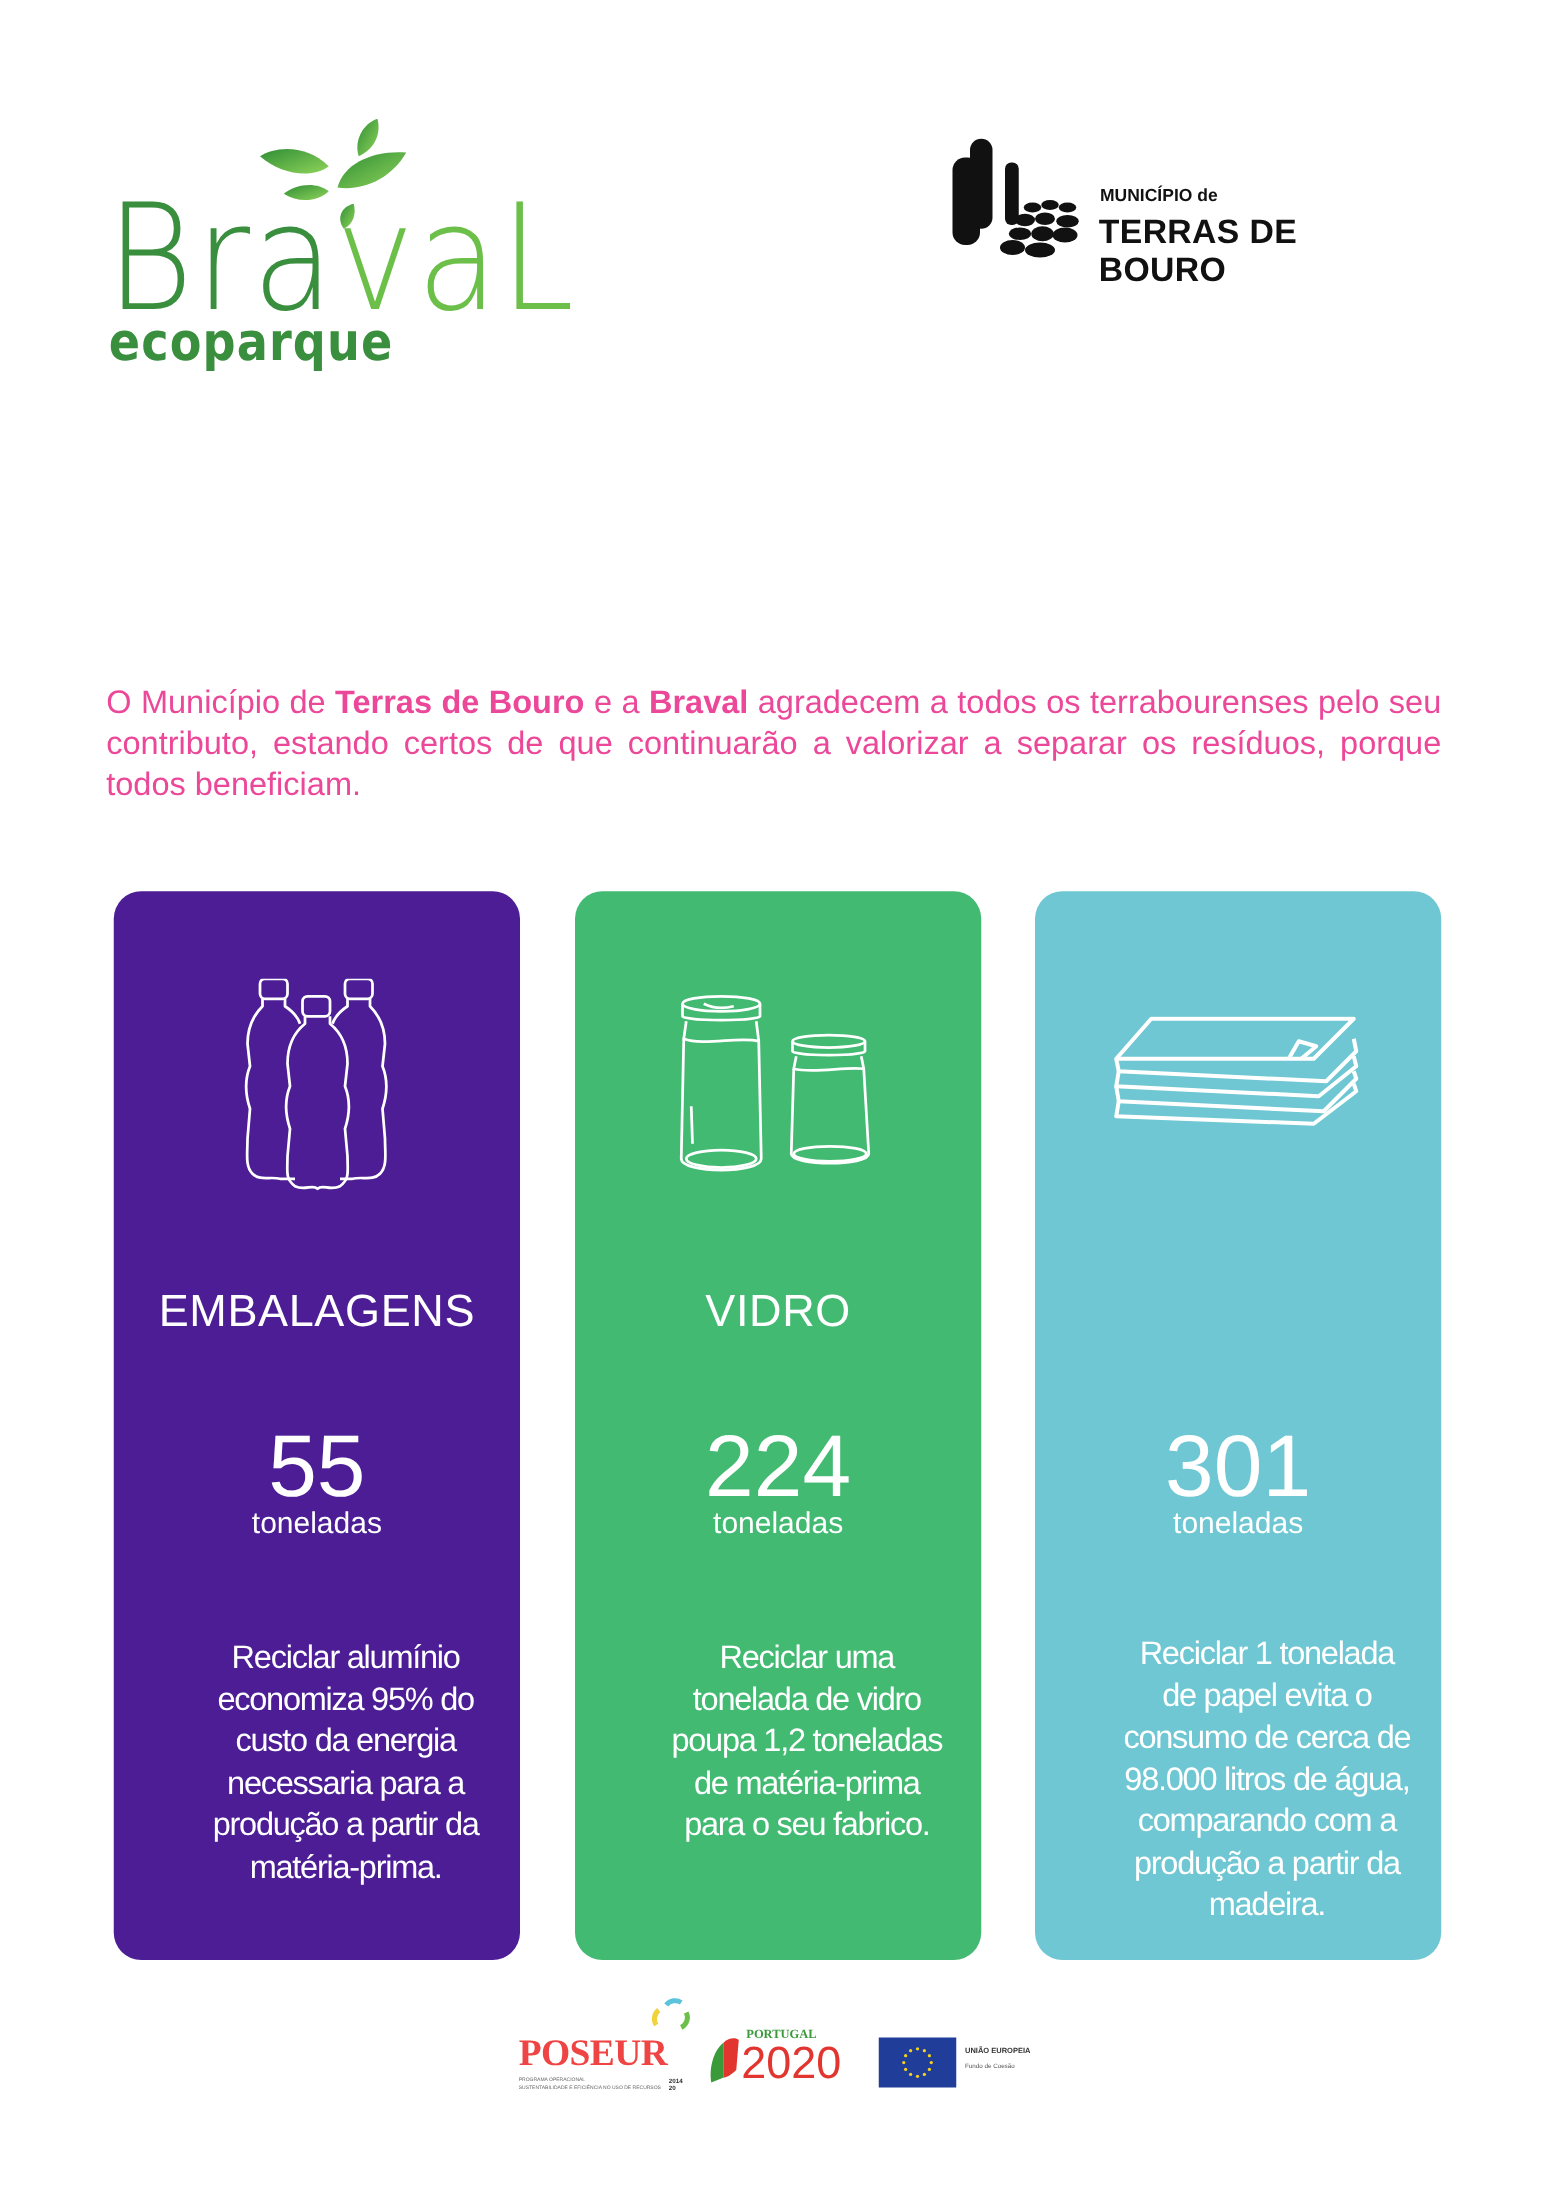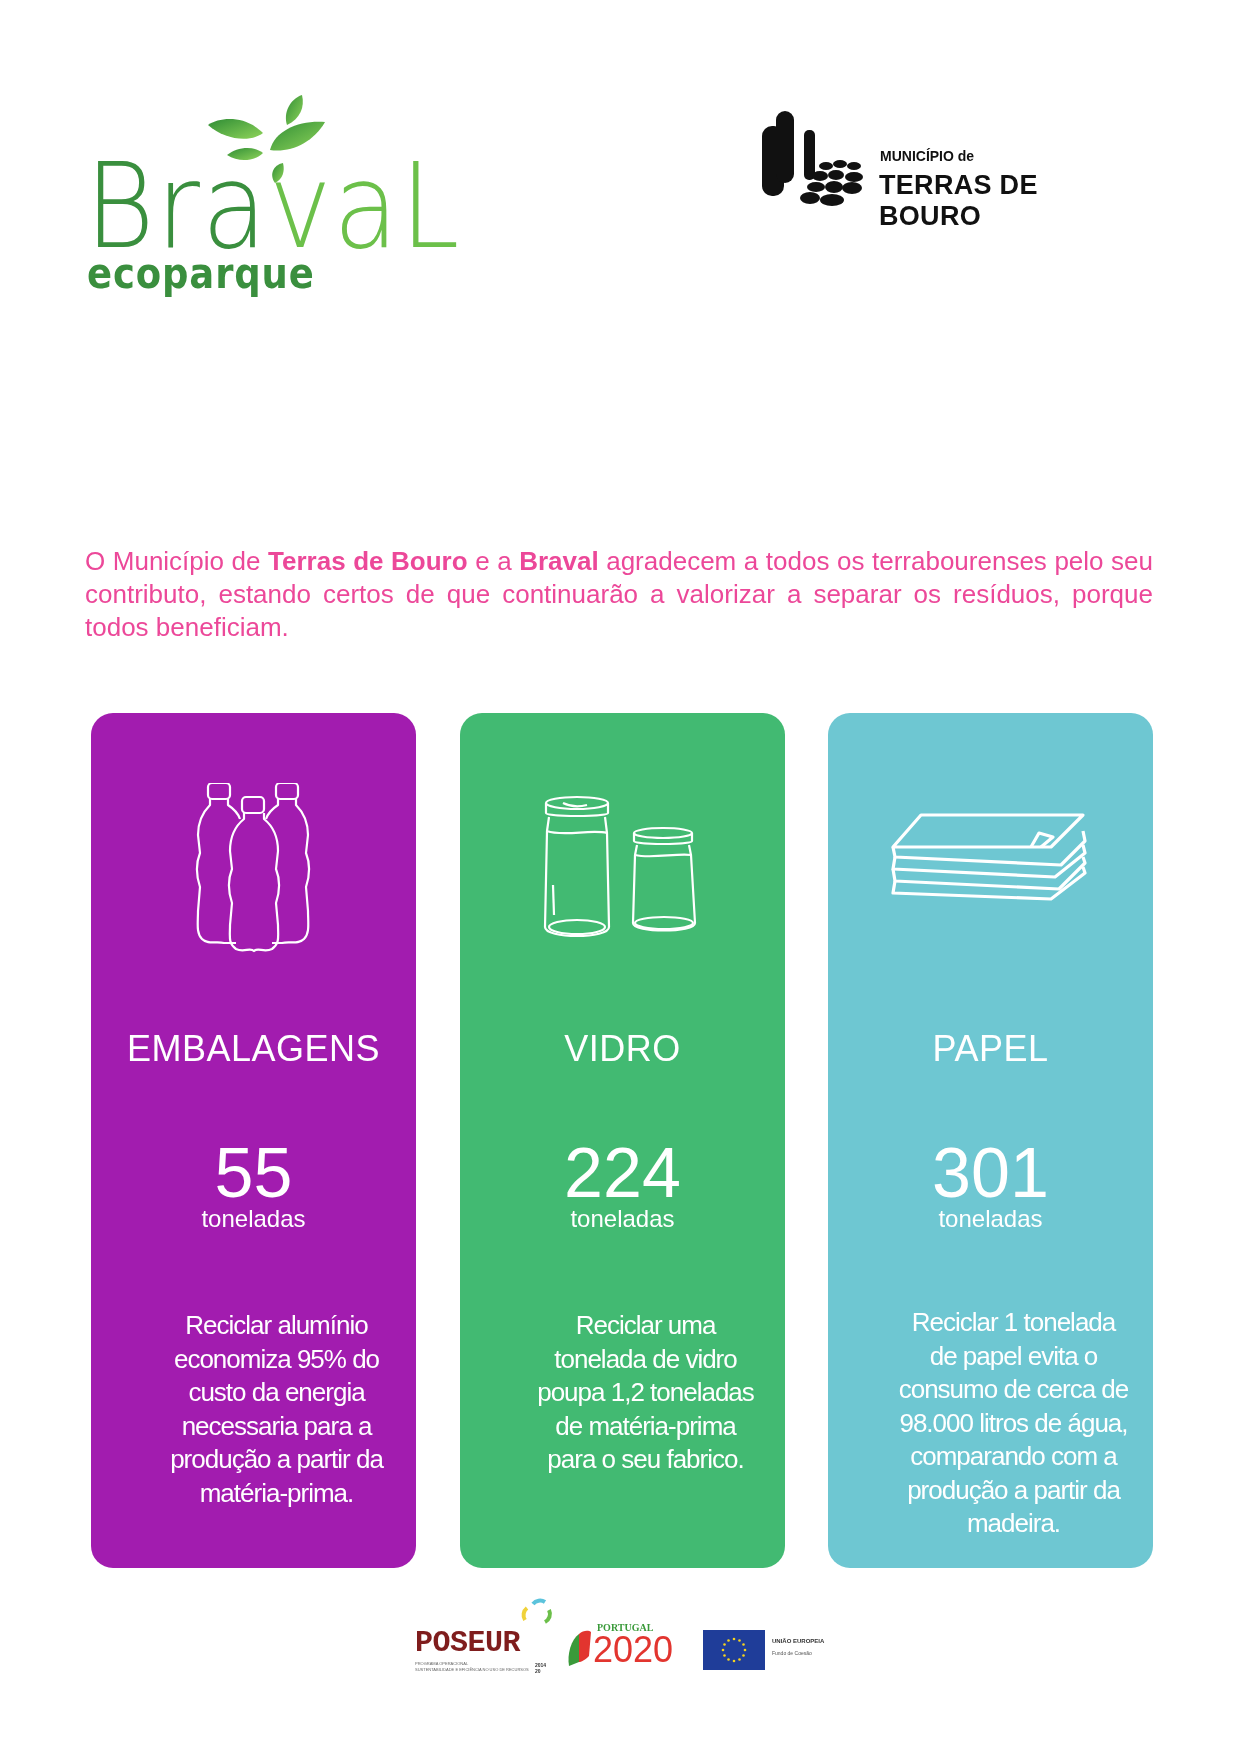--- a/index.html
+++ b/index.html
@@ -70,22 +70,22 @@
   .card-desc {
     position: absolute; left: 24px; right: 24px; top: 596px;
     font-size: 26px; line-height: 33.5px; letter-spacing: -1px; margin-left: 46px;
   }
   .card-3 .card-desc { top: 593px; }
 
   
   .footer { position: absolute; left: 415px; top: 1600px; width: 420px; height: 75px; }
   .poseur { position: absolute; left: 0; top: 28px; }
   .poseur-word {
-    font-family: Liberation Mono, monospace; font-weight: bold;
-    font-size: 30px; color: #7f1d1d; letter-spacing: -0.5px; line-height: 1;
+    font-family: Liberation Serif, serif; font-weight: bold;
+    font-size: 30px; color: #ef4444; letter-spacing: -0.5px; line-height: 1;
   }
   .poseur-sub {
     font-size: 4px; color: #666; margin-top: 3px; white-space: nowrap;
   }
   .poseur-year { position: absolute; left: 120px; top: 34px; font-size: 5px; font-weight: bold; color: #333; line-height: 6px; }
   .pt2020 { position: absolute; left: 150px; top: 22px; width: 130px; height: 50px; }
   .pt2020-label {
     position: absolute; left: 32px; top: 0;
     font-family: "Liberation Serif", serif; font-weight: bold; font-size: 10px; color: #3a9a3a;
   }
@@ -137,21 +137,21 @@
       <ellipse cx="50" cy="90" rx="10" ry="6"></ellipse>
       <ellipse cx="72" cy="92" rx="12" ry="6"></ellipse>
     </g>
   </svg>
   <div class="tdb-pre">MUNICÍPIO de</div>
   <div class="tdb-name">TERRAS DE BOURO</div>
 </div>
 
 <p class="intro"><span>O Município de </span><b>Terras de Bouro</b><span> e a </span><b>Braval</b><span> agradecem a todos os terrabourenses pelo seu contributo, estando certos de que continuarão a valorizar a separar os resíduos, porque todos beneficiam.</span></p>
 
-<div class="card card-1" style="background:#a21caf;">
+<div class="card card-1" style="background:#4c1d95;">
   <div class="card-icon">
     <svg width="120" height="170" viewBox="0 0 120 170" fill="none" stroke="#fff" stroke-width="2.2" stroke-linejoin="round">
 
       <rect x="14" y="0" width="22" height="16" rx="4"></rect>
       <path d="M16 16 L 16 22 C 8 30, 4 40, 4 52 L 6 70 C 2 80, 2 92, 6 104 L 4 128 C 4 140, 2 150, 8 156 C 14 162, 22 158, 30 160 L 42 160"></path>
 
       <rect x="82" y="0" width="22" height="16" rx="4"></rect>
       <path d="M102 16 L 102 22 C 110 30, 114 40, 114 52 L 112 70 C 116 80, 116 92, 112 104 L 114 128 C 114 140, 116 150, 110 156 C 104 162, 96 158, 88 160 L 78 160"></path>
       <path d="M84 16 L 84 22 C 78 26, 74 30, 72 36"></path>
       <path d="M34 16 L 34 22 C 40 26, 44 30, 46 36"></path>
@@ -195,21 +195,20 @@
   <div class="card-icon" style="top:100px;">
     <svg width="200" height="90" viewBox="0 0 200 90" fill="none" stroke="#fff" stroke-width="3.2" stroke-linejoin="round">
       <path d="M30 2 L 192 2 L 160 34 L 2 34 Z"></path>
       <path d="M140 34 L 148 20 L 162 24 L 150 34"></path>
       <path d="M2 34 L 4 44 L 170 52 L 194 28 L 192 18"></path>
       <path d="M4 44 L 2 56 L 164 64 L 194 40 L 192 32"></path>
       <path d="M2 56 L 4 68 L 168 76 L 194 50 L 192 44"></path>
       <path d="M4 68 L 2 80 L 160 86 L 194 60 L 192 54"></path>
     </svg>
   </div>
-  <div class="card-title">PAPEL</div>
   <div class="card-value">301</div>
   <div class="card-unit">toneladas</div>
   <div class="card-desc">Reciclar 1 tonelada de papel evita o consumo de cerca de 98.000 litros de água, comparando com a produção a partir da madeira.</div>
 </div>
 
 <div class="footer">
   <div class="poseur">
     <svg width="40" height="34" viewBox="0 0 40 34" style="position:absolute;left:100px;top:-30px;">
       <path d="M18 6 A 9 9 0 0 1 30 4" stroke="#5bc3dc" stroke-width="4" fill="none"></path>
       <path d="M10 22 A 9 9 0 0 1 12 10" stroke="#f0d23a" stroke-width="4" fill="none"></path>

